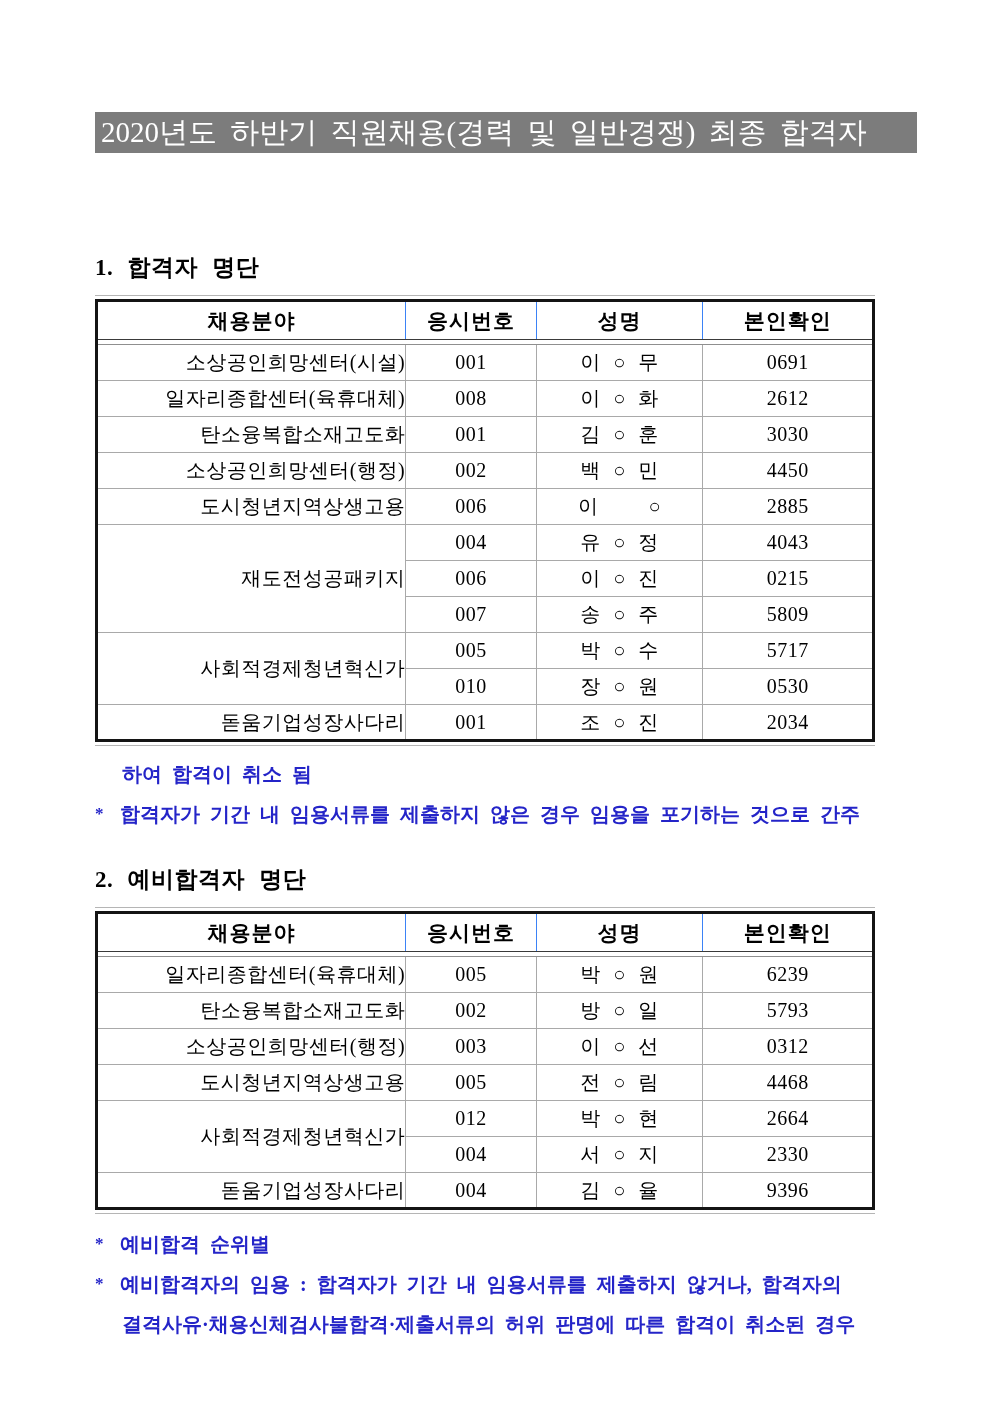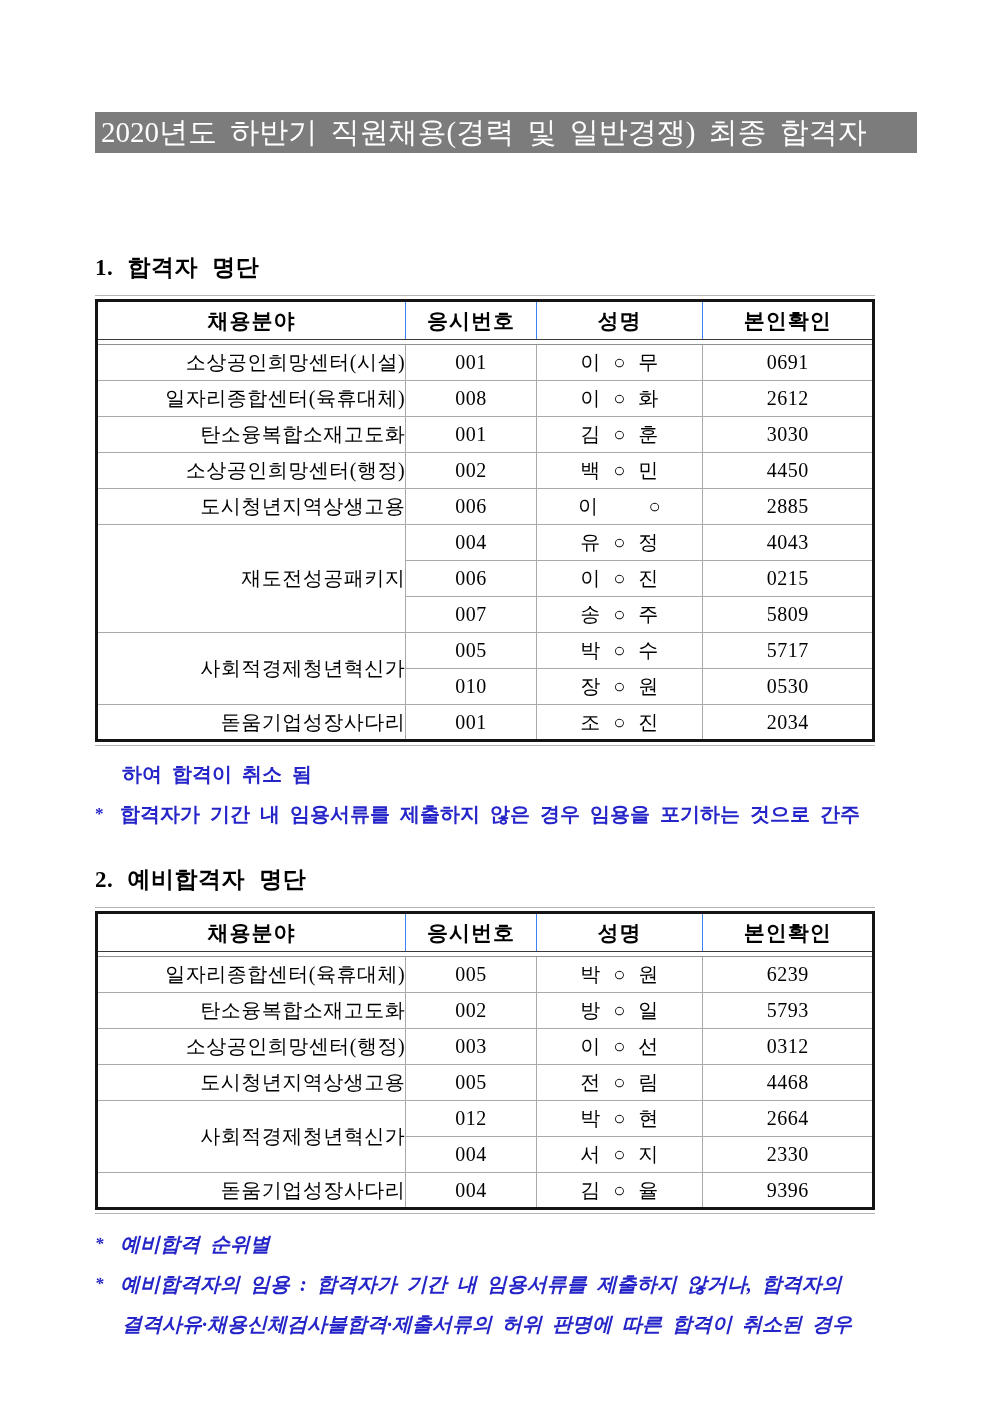--- a/index.html
+++ b/index.html
@@ -63,21 +63,21 @@
     height:36px;
     font-size:20px;
     text-align:center; vertical-align:middle;
     border:1px solid #a9a9a9;
     letter-spacing:0.5px;
   }
   td.field { text-align:right; padding-left:23px; }
   td.name  { white-space:pre; word-spacing:7px; }
 
   .notes { margin-top:8px; width:822px; }
-  .notes.bottom { margin-top:10px;font-style:italic; }
+  .notes.bottom { margin-top:10px; }
   .note-line {
     color:#2424c8;
     font-size:20px; font-weight:bold;
     line-height:40px;
     word-spacing:5px;
     white-space:nowrap;
   }
   .note-line .star {
     display:inline-block;
     font-size:17px;

